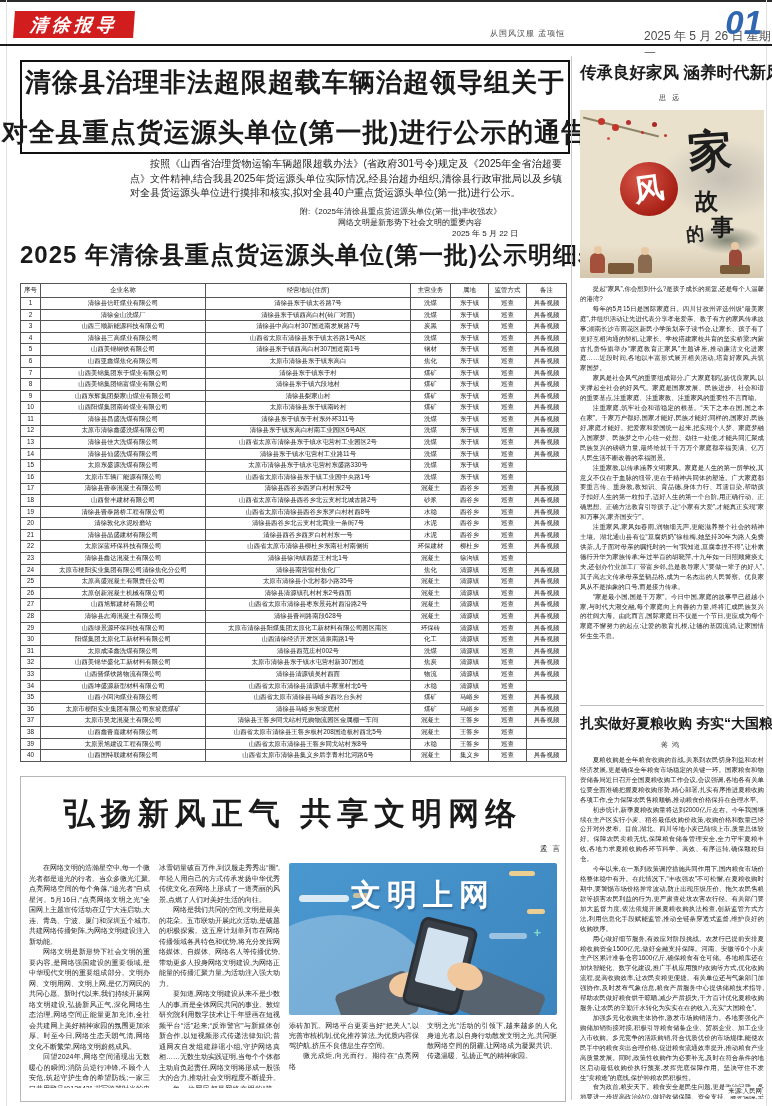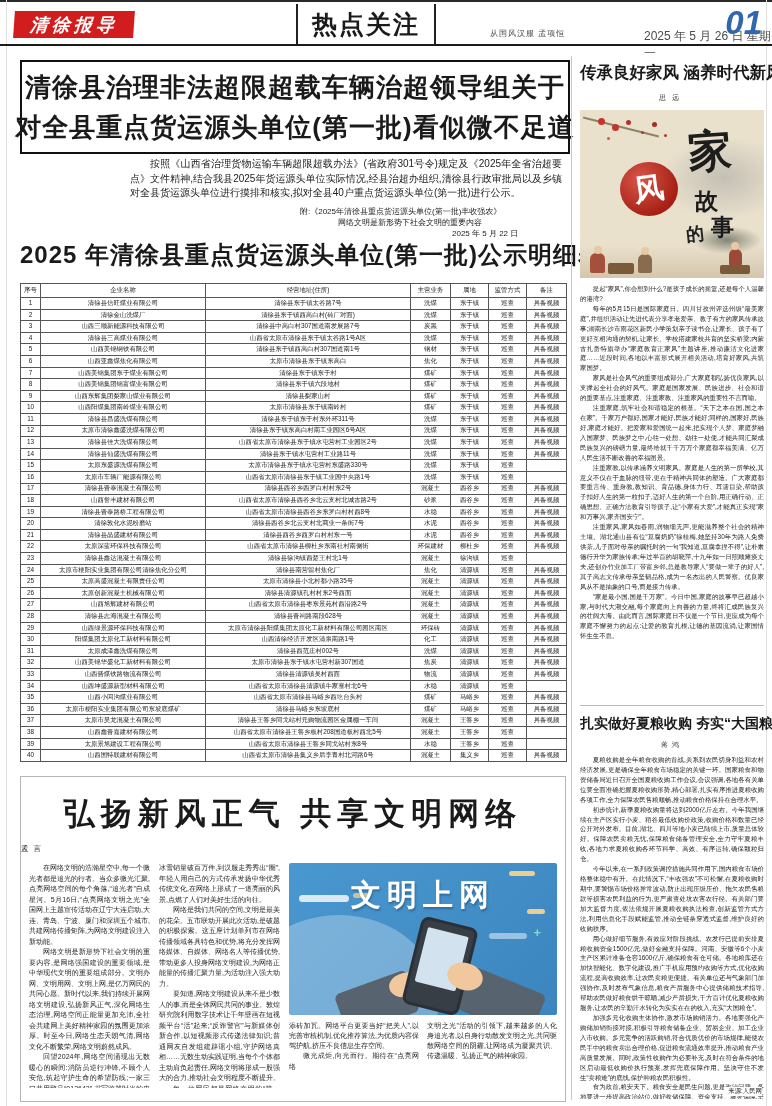--- a/index.html
+++ b/index.html
@@ -19,41 +19,41 @@
         border-left:2px solid #222;border-right:2px solid #222;
         display:flex;align-items:center;justify-content:center;
         font-size:25px;font-weight:bold;letter-spacing:2px;}
   .editor-line{position:absolute;left:490px;top:24px;font-size:8px;color:#4a4a4a;letter-spacing:1px;}
   .date-line{position:absolute;left:644px;top:24px;font-size:12px;color:#4a4a4a;}
   .page-no{position:absolute;right:10px;top:0px;font-size:33px;font-weight:bold;
         font-style:italic;color:#3166b0;}
 
   
   .notice-box{position:absolute;left:20px;top:60px;width:546px;height:90px;border:2px solid #111;
-        display:flex;flex-direction:column;align-items:center;justify-content:center;}
+        display:flex;flex-direction:column;align-items:center;justify-content:space-between;}
   .notice-title{font-size:26px;font-weight:bold;letter-spacing:1px;line-height:1.55;text-align:center;white-space:nowrap;}
   .notice-body{position:absolute;left:130px;top:157px;width:432px;font-size:10px;line-height:1.45;
         text-align:justify;color:#222;text-indent:2em;}
   .notice-attach{position:absolute;left:300px;top:206px;font-size:8px;color:#222;}
   .notice-sig{position:absolute;left:338px;top:217px;font-size:8px;color:#222;}
   .notice-date{position:absolute;left:452px;top:228px;font-size:8px;color:#222;}
 
   
   .tbl-title{position:absolute;left:20px;top:239px;width:546px;text-align:center;
         font-size:24px;font-weight:bold;letter-spacing:1px;white-space:nowrap;}
   table.units{position:absolute;left:20px;top:283px;width:546px;border-collapse:collapse;
         table-layout:fixed;font-size:6.4px;color:#222;}
   table.units th,table.units td{border:0.5px solid #555;padding:0 1px;text-align:center;
         height:10.6px;line-height:1.05;overflow:hidden;white-space:nowrap;font-weight:normal;}
   table.units th{height:13px;}
 
   
   .web-box{position:absolute;left:20px;top:776px;width:546px;height:326px;border:1px solid #b5b5b5;box-sizing:border-box;}
   .web-title{margin-top:16px;text-align:center;font-size:31px;font-weight:bold;letter-spacing:6px;white-space:nowrap;}
-  .web-author{text-align:left;font-size:7.5px;margin-top:9px;color:#333;letter-spacing:5px;}
+  .web-author{text-align:right;font-size:7.5px;margin-top:9px;color:#333;letter-spacing:5px;}
   .web-body{display:flex;gap:9px;padding:9px 8px 0 8px;height:225px;overflow:hidden;}
   .web-col{width:130px;font-size:7px;line-height:1.5;text-align:justify;color:#262626;overflow:hidden;}
   .web-col p,.fam-paras p,.grain-paras p,.web-sub-col p{margin:0;text-indent:2em;}
   .web-col p.noind,.web-sub-col p.noind{text-indent:0;}
   .web-right{width:268px;}
   .civil-img{width:268px;height:152px;position:relative;overflow:hidden;border-radius:2px;
         background:linear-gradient(135deg,#4a98d0,#3c85bf);}
   .civil-title{position:absolute;top:12px;left:0;right:0;text-align:center;color:#fff;
         font-size:30px;font-weight:bold;letter-spacing:6px;text-shadow:1px 2px 2px rgba(20,40,70,.35);}
   .cloud{position:absolute;background:rgba(255,255,255,.8);border-radius:4px;}
@@ -114,29 +114,28 @@
 </style>
 </head>
 <body>
 
 <div class="edge-top"></div>
 <div class="edge-l"></div>
 <div class="edge-r"></div>
 
 <div class="masthead">
   <div class="logo">清徐报导</div>
-  <div class="section-box">热点关注</div>
   <div class="editor-line">从国风汉服  孟项恒</div>
   <div class="date-line">2025 年 5 月 26 日  星期一</div>
   <div class="page-no">01</div>
 </div>
 
 <div class="notice-box">
   <div class="notice-title">清徐县治理非法超限超载车辆治超领导组关于</div>
-  <div class="notice-title">对全县重点货运源头单位(第一批)看似微不足道</div>
+  <div class="notice-title">对全县重点货运源头单位(第一批)进行公示的通告</div>
 </div>
 <div class="notice-body">按照《山西省治理货物运输车辆超限超载办法》(省政府301号令)规定及《2025年全省治超要点》文件精神,结合我县2025年货运源头单位实际情况,经县治超办组织,清徐县行政审批局以及乡镇对全县货运源头单位进行摸排和核实,拟对全县40户重点货运源头单位(第一批)进行公示。</div>
 <div class="notice-attach">附:《2025年清徐县重点货运源头单位(第一批)丰收强农》</div>
 <div class="notice-sig">网络文明是新形势下社会文明的重要内容</div>
 <div class="notice-date">2025 年 5 月 22 日</div>
 
 <div class="tbl-title">2025 年清徐县重点货运源头单位(第一批)公示明细表</div>
 <table class="units">
   <colgroup>
     <col style="width:20px">

